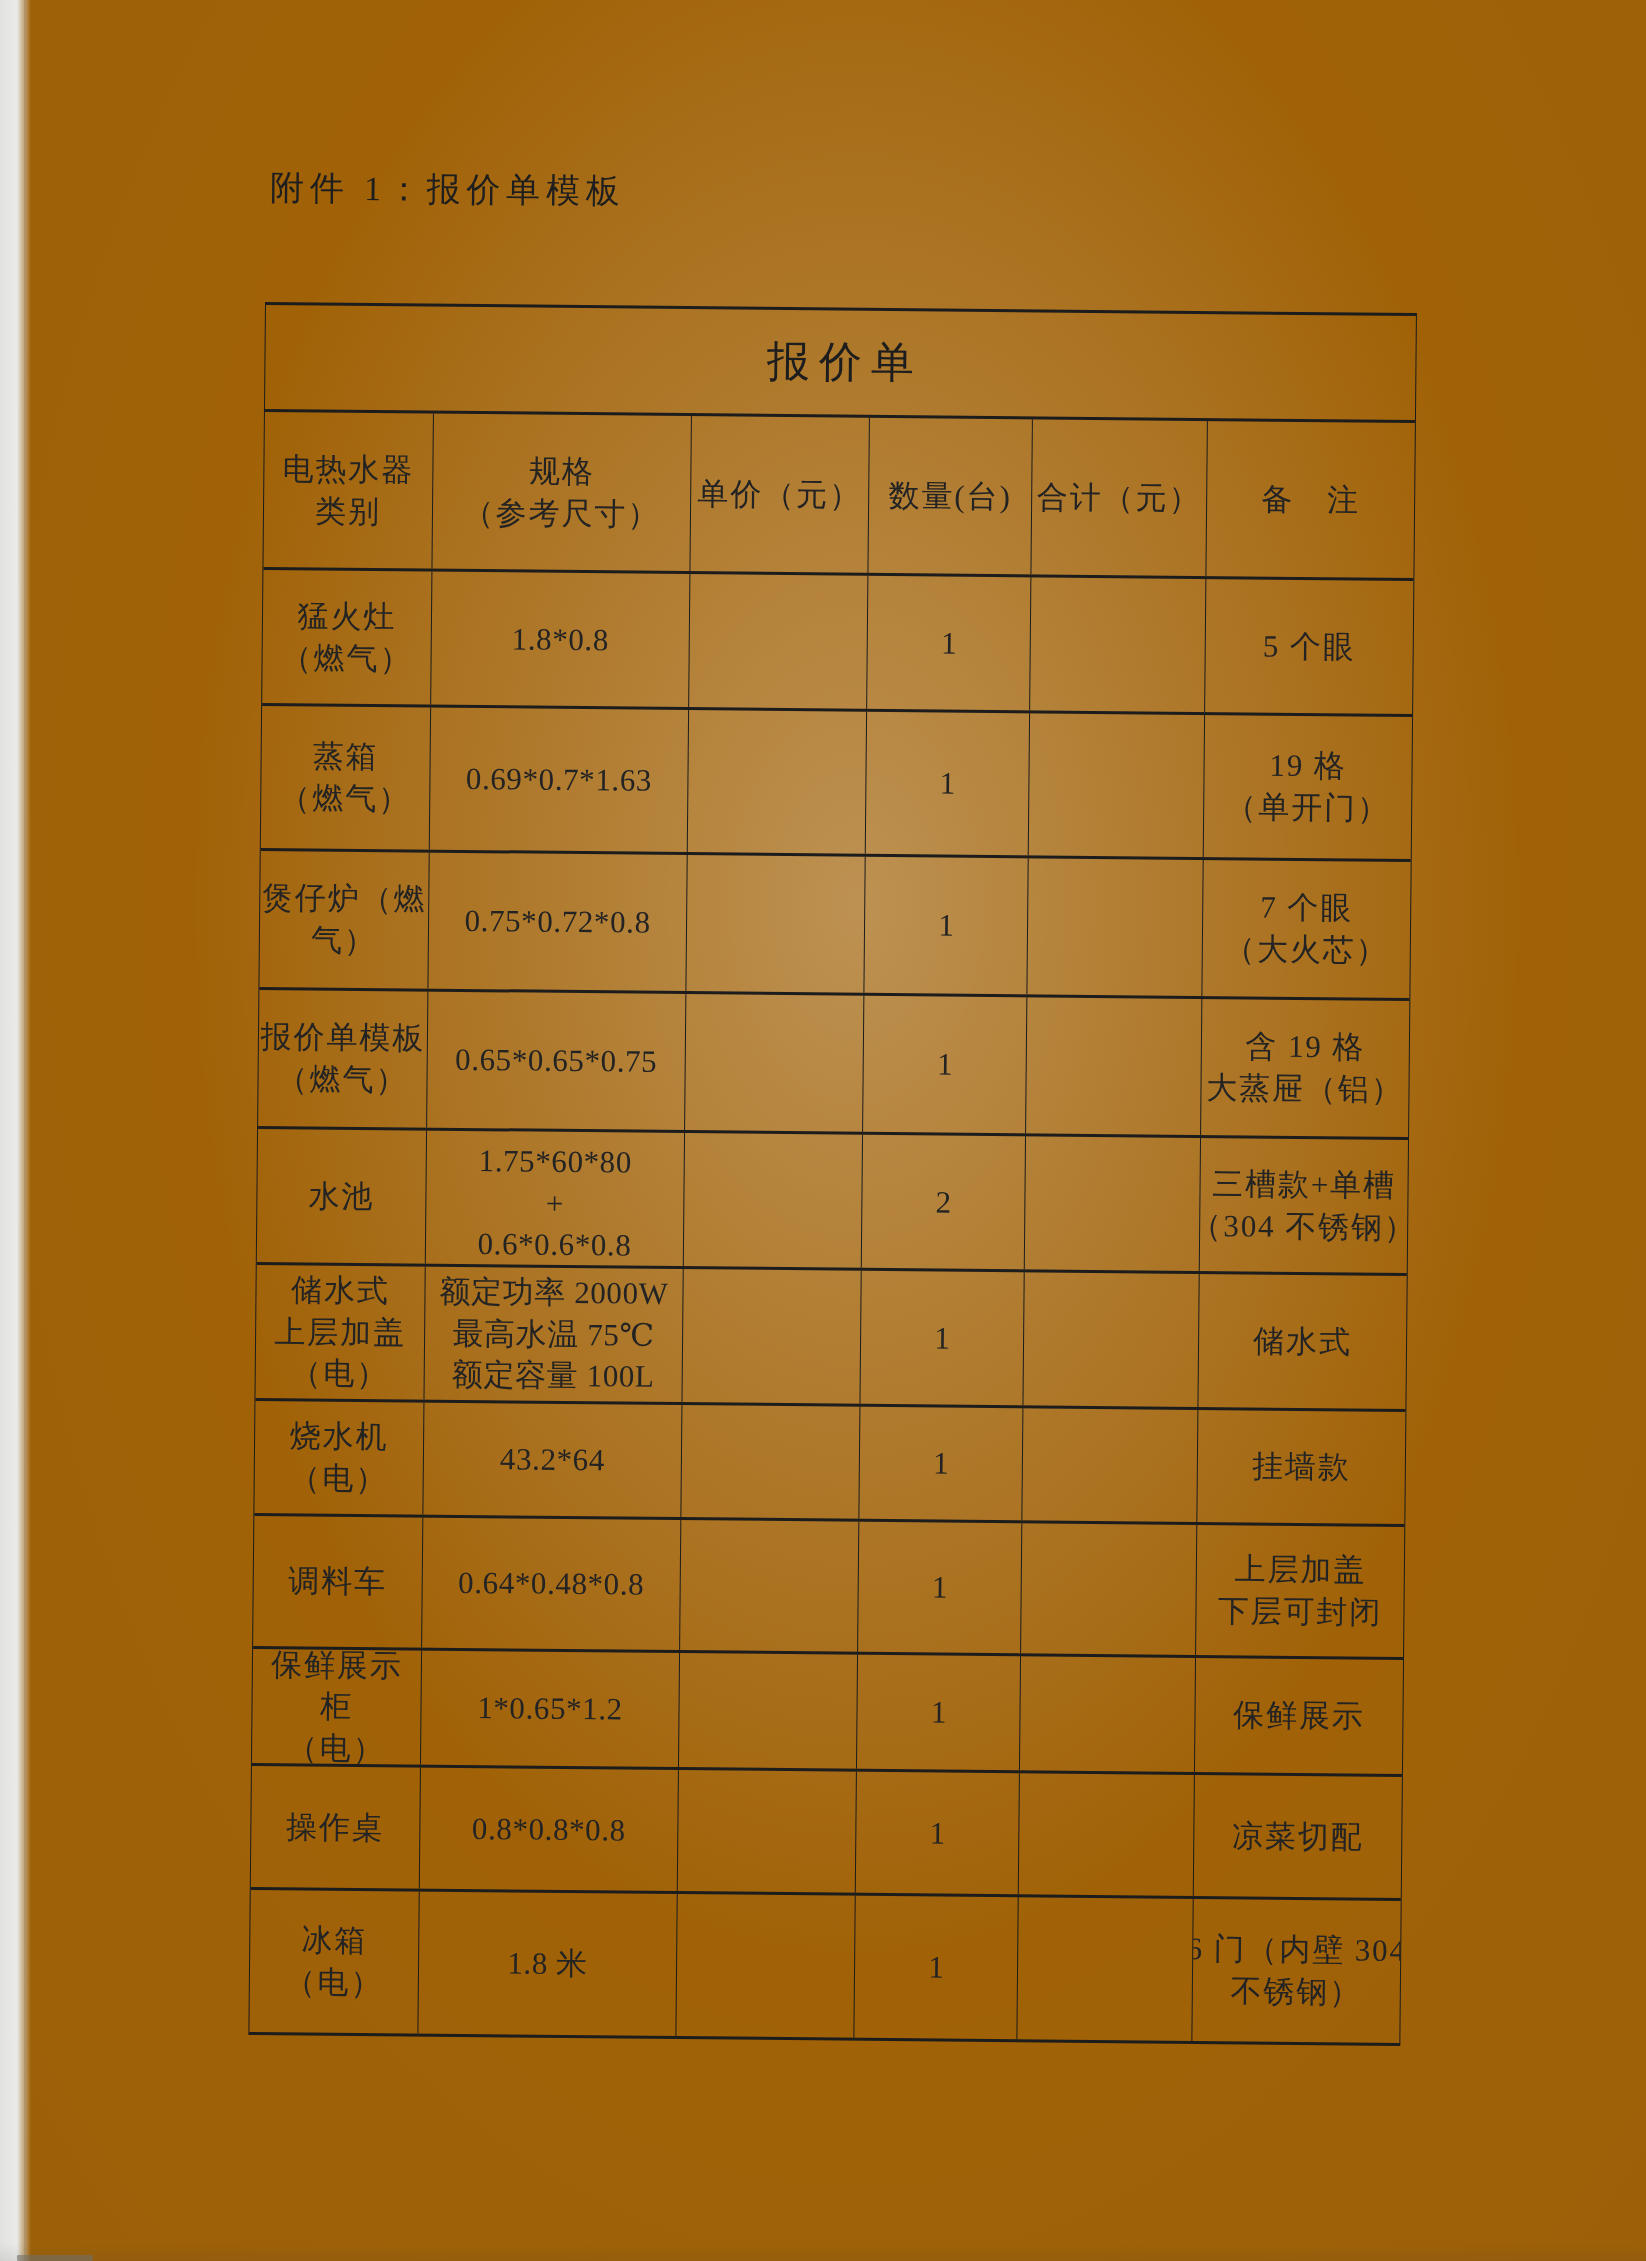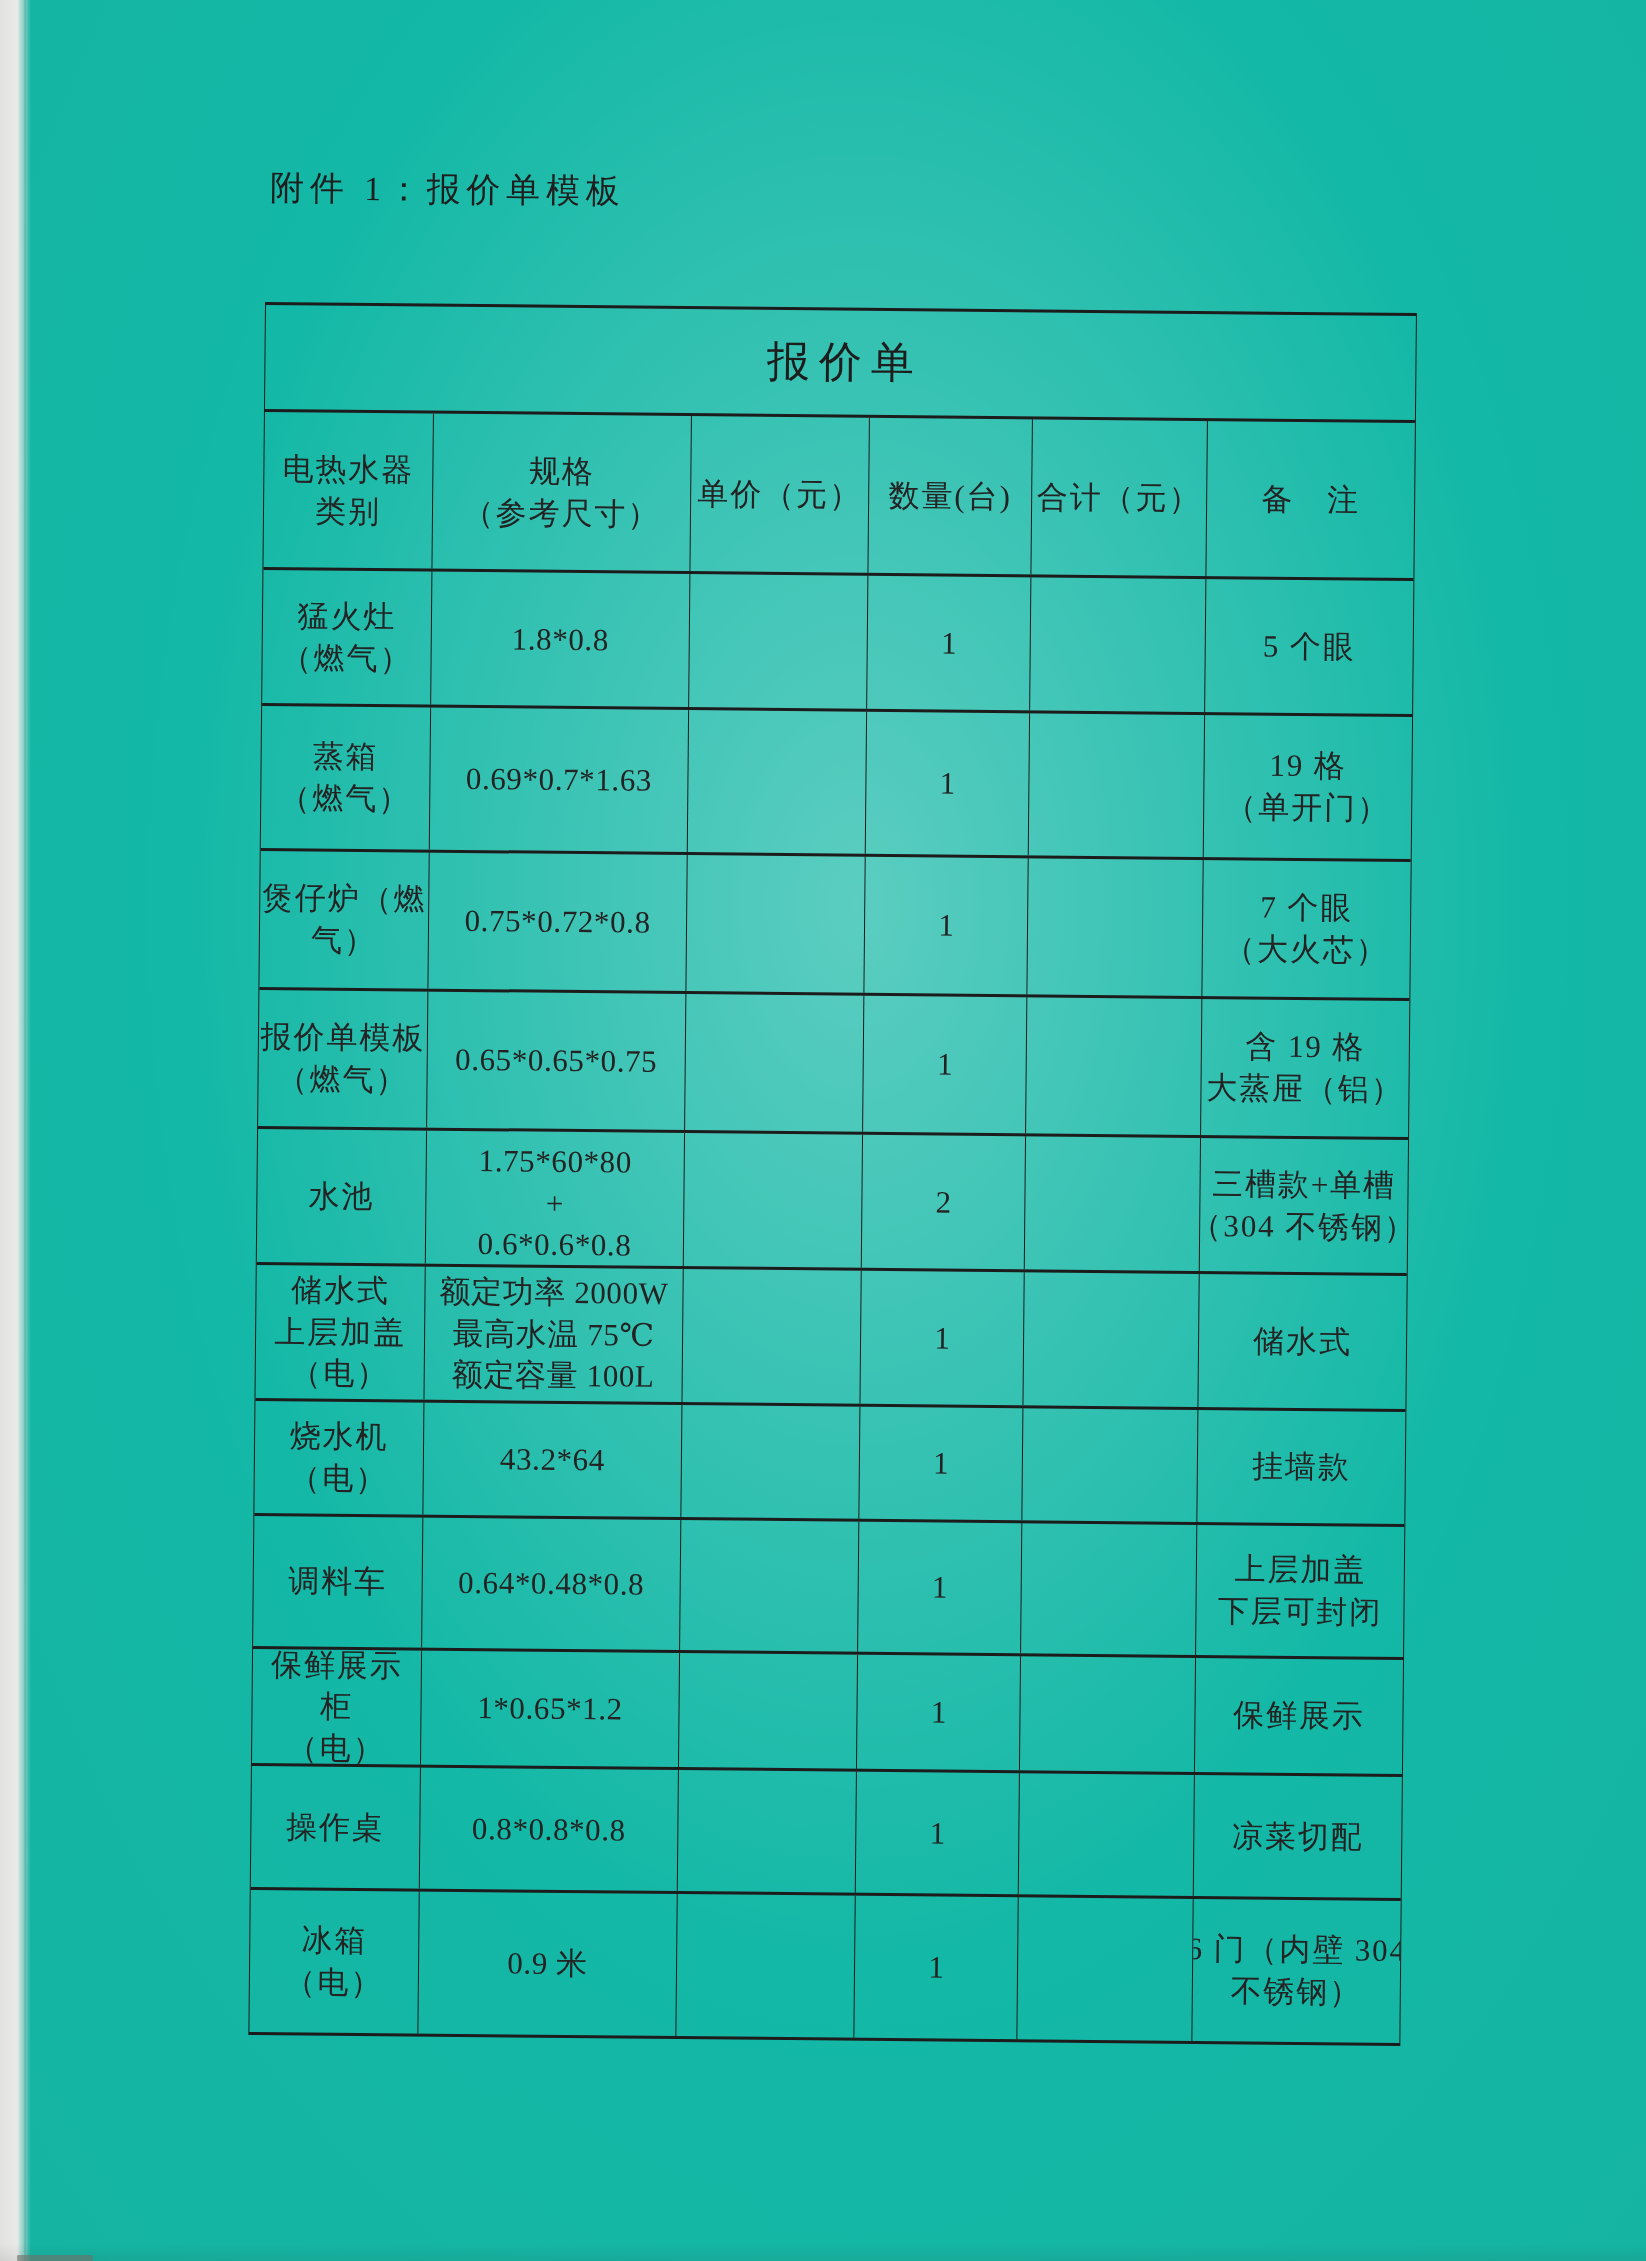--- a/index.html
+++ b/index.html
@@ -4,21 +4,21 @@
 <style>
   html,body{margin:0;padding:0;}
   body{
     width:1647px;height:2261px;
     background:#f0f0ee;
     font-family:"Liberation Serif","DejaVu Serif",serif;
     color:#222;
     overflow:hidden;
     position:relative;
   }
-  .page{position:absolute;inset:0;background:#14b8a6;}
+  .page{position:absolute;inset:0;background:#a16207;}
   .page::before{
     content:"";position:absolute;inset:0;pointer-events:none;
     background:radial-gradient(ellipse at 52% 40%, rgba(255,255,255,0.30) 0%, rgba(255,255,255,0) 55%, rgba(40,40,38,0.035) 100%);
   }
   .edge-left{
     position:absolute;left:0;top:0;bottom:0;width:31px;
     background:linear-gradient(to right,#e2e2e0 0%,#eaeae8 55%,rgba(238,238,236,0) 100%);
   }
   .edge-left-line{
     position:absolute;left:24px;top:0;bottom:0;width:1.9px;
@@ -306,21 +306,21 @@
           <div class="ln">凉菜切配</div>
         </div>
       </div>
 
       <div class="row r11">
         <div class="cell">
           <div class="ln">冰箱</div>
           <div class="ln">（电）</div>
         </div>
         <div class="cell spec-cell">
-          <div class="ln">0.9 米</div>
+          <div class="ln">1.8 米</div>
         </div>
         <div class="cell"></div>
         <div class="cell">
           <div class="ln num">1</div>
         </div>
         <div class="cell"></div>
         <div class="cell">
           <div class="ln">6 门（内壁 304</div>
           <div class="ln">不锈钢）</div>
         </div>

